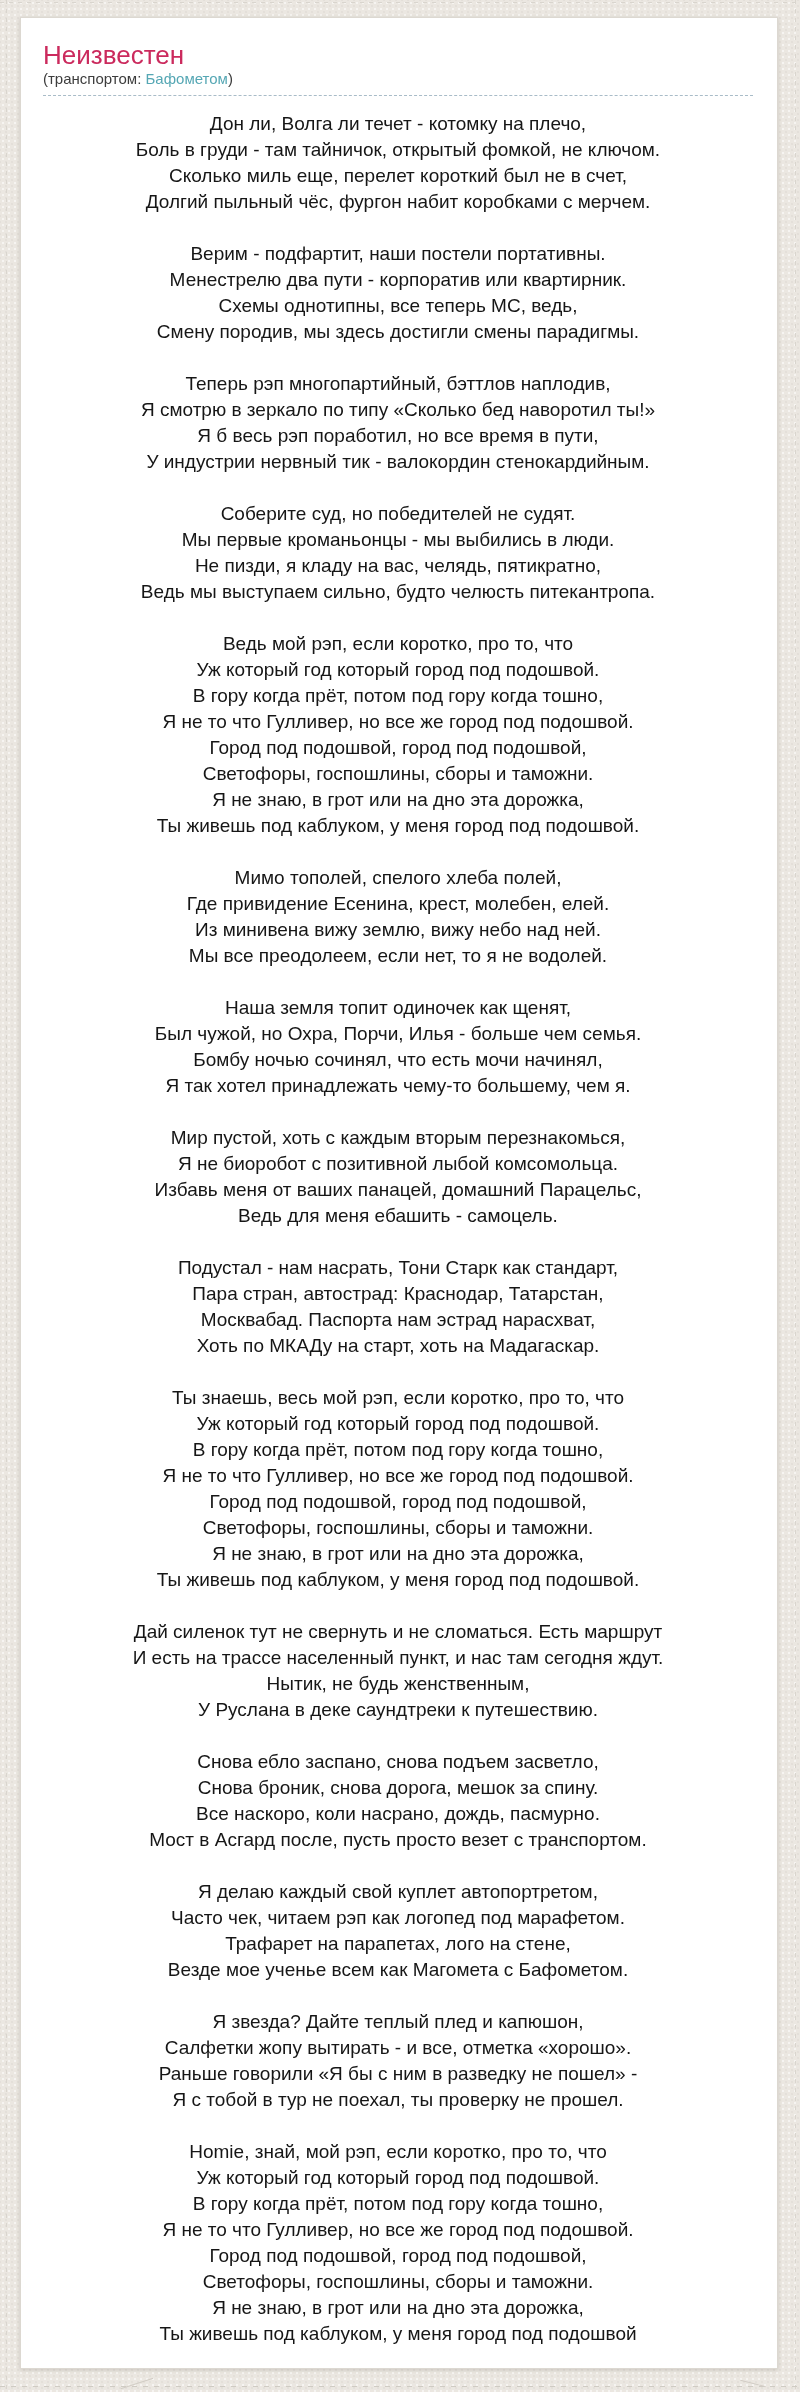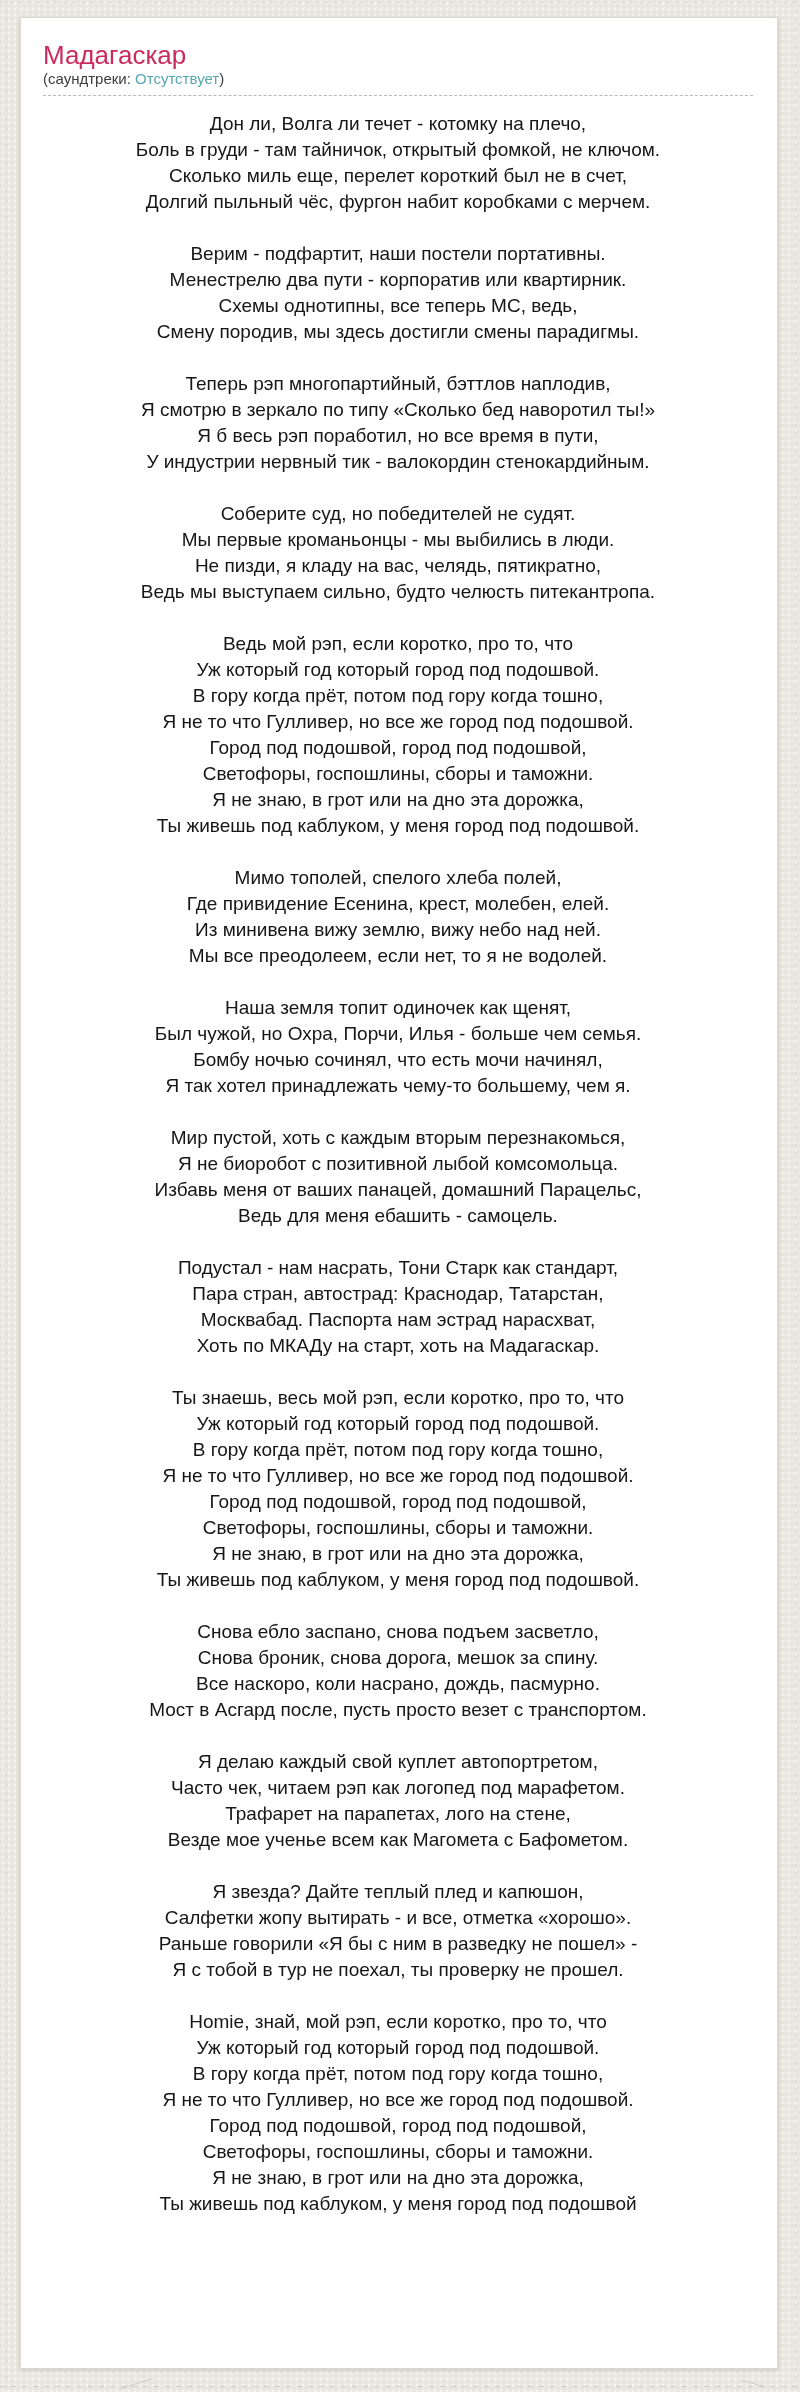--- a/index.html
+++ b/index.html
@@ -69,33 +69,34 @@
 
 <div class="seam seam-top"></div>
 <div class="seam seam-left"></div>
 <div class="seam seam-right"></div>
 <div class="seam seam-bottom"></div>
 <div class="stitch-mark m1"></div>
 <div class="stitch-mark m2"></div>
 
 <div class="card">
   <div class="song-header">
-    <h1 class="song-title">Мадагаскар</h1>
-    <div class="artist-line"><span>(саундтреки: </span><a class="artist-link">Отсутствует</a><span>)</span></div>
+    <h1 class="song-title">Неизвестен</h1>
+    <div class="artist-line"><span>(транспортом: </span><a class="artist-link">Бафометом</a><span>)</span></div>
   </div>
 
   <div class="lyrics">
       <p class="stanza">Дон ли, Волга ли течет - котомку на плечо,<br>Боль в груди - там тайничок, открытый фомкой, не ключом.<br>Сколько миль еще, перелет короткий был не в счет,<br>Долгий пыльный чёс, фургон набит коробками с мерчем.</p>
       <p class="stanza">Верим - подфартит, наши постели портативны.<br>Менестрелю два пути - корпоратив или квартирник.<br>Схемы однотипны, все теперь MC, ведь,<br>Смену породив, мы здесь достигли смены парадигмы.</p>
       <p class="stanza">Теперь рэп многопартийный, бэттлов наплодив,<br>Я смотрю в зеркало по типу «Сколько бед наворотил ты!»<br>Я б весь рэп поработил, но все время в пути,<br>У индустрии нервный тик - валокордин стенокардийным.</p>
       <p class="stanza">Соберите суд, но победителей не судят.<br>Мы первые кроманьонцы - мы выбились в люди.<br>Не пизди, я кладу на вас, челядь, пятикратно,<br>Ведь мы выступаем сильно, будто челюсть питекантропа.</p>
       <p class="stanza">Ведь мой рэп, если коротко, про то, что<br>Уж который год который город под подошвой.<br>В гору когда прёт, потом под гору когда тошно,<br>Я не то что Гулливер, но все же город под подошвой.<br>Город под подошвой, город под подошвой,<br>Светофоры, госпошлины, сборы и таможни.<br>Я не знаю, в грот или на дно эта дорожка,<br>Ты живешь под каблуком, у меня город под подошвой.</p>
       <p class="stanza">Мимо тополей, спелого хлеба полей,<br>Где привидение Есенина, крест, молебен, елей.<br>Из минивена вижу землю, вижу небо над ней.<br>Мы все преодолеем, если нет, то я не водолей.</p>
       <p class="stanza">Наша земля топит одиночек как щенят,<br>Был чужой, но Охра, Порчи, Илья - больше чем семья.<br>Бомбу ночью сочинял, что есть мочи начинял,<br>Я так хотел принадлежать чему-то большему, чем я.</p>
       <p class="stanza">Мир пустой, хоть с каждым вторым перезнакомься,<br>Я не биоробот с позитивной лыбой комсомольца.<br>Избавь меня от ваших панацей, домашний Парацельс,<br>Ведь для меня ебашить - самоцель.</p>
       <p class="stanza">Подустал - нам насрать, Тони Старк как стандарт,<br>Пара стран, автострад: Краснодар, Татарстан,<br>Москвабад. Паспорта нам эстрад нарасхват,<br>Хоть по МКАДу на старт, хоть на Мадагаскар.</p>
       <p class="stanza">Ты знаешь, весь мой рэп, если коротко, про то, что<br>Уж который год который город под подошвой.<br>В гору когда прёт, потом под гору когда тошно,<br>Я не то что Гулливер, но все же город под подошвой.<br>Город под подошвой, город под подошвой,<br>Светофоры, госпошлины, сборы и таможни.<br>Я не знаю, в грот или на дно эта дорожка,<br>Ты живешь под каблуком, у меня город под подошвой.</p>
+      <p class="stanza">Дай силенок тут не свернуть и не сломаться. Есть маршрут<br>И есть на трассе населенный пункт, и нас там сегодня ждут.<br>Нытик, не будь женственным,<br>У Руслана в деке саундтреки к путешествию.</p>
       <p class="stanza">Снова ебло заспано, снова подъем засветло,<br>Снова броник, снова дорога, мешок за спину.<br>Все наскоро, коли насрано, дождь, пасмурно.<br>Мост в Асгард после, пусть просто везет с транспортом.</p>
       <p class="stanza">Я делаю каждый свой куплет автопортретом,<br>Часто чек, читаем рэп как логопед под марафетом.<br>Трафарет на парапетах, лого на стене,<br>Везде мое ученье всем как Магомета с Бафометом.</p>
       <p class="stanza">Я звезда? Дайте теплый плед и капюшон,<br>Салфетки жопу вытирать - и все, отметка «хорошо».<br>Раньше говорили «Я бы с ним в разведку не пошел» -<br>Я с тобой в тур не поехал, ты проверку не прошел.</p>
       <p class="stanza">Homie, знай, мой рэп, если коротко, про то, что<br>Уж который год который город под подошвой.<br>В гору когда прёт, потом под гору когда тошно,<br>Я не то что Гулливер, но все же город под подошвой.<br>Город под подошвой, город под подошвой,<br>Светофоры, госпошлины, сборы и таможни.<br>Я не знаю, в грот или на дно эта дорожка,<br>Ты живешь под каблуком, у меня город под подошвой</p>
     </div>
 </div>
 
 </body></html>

